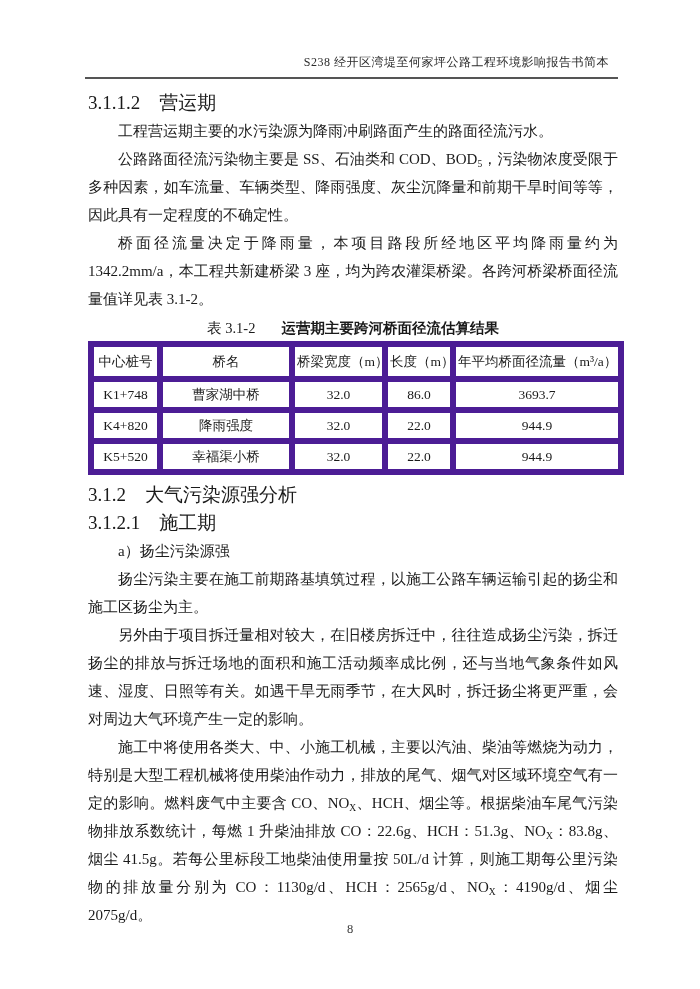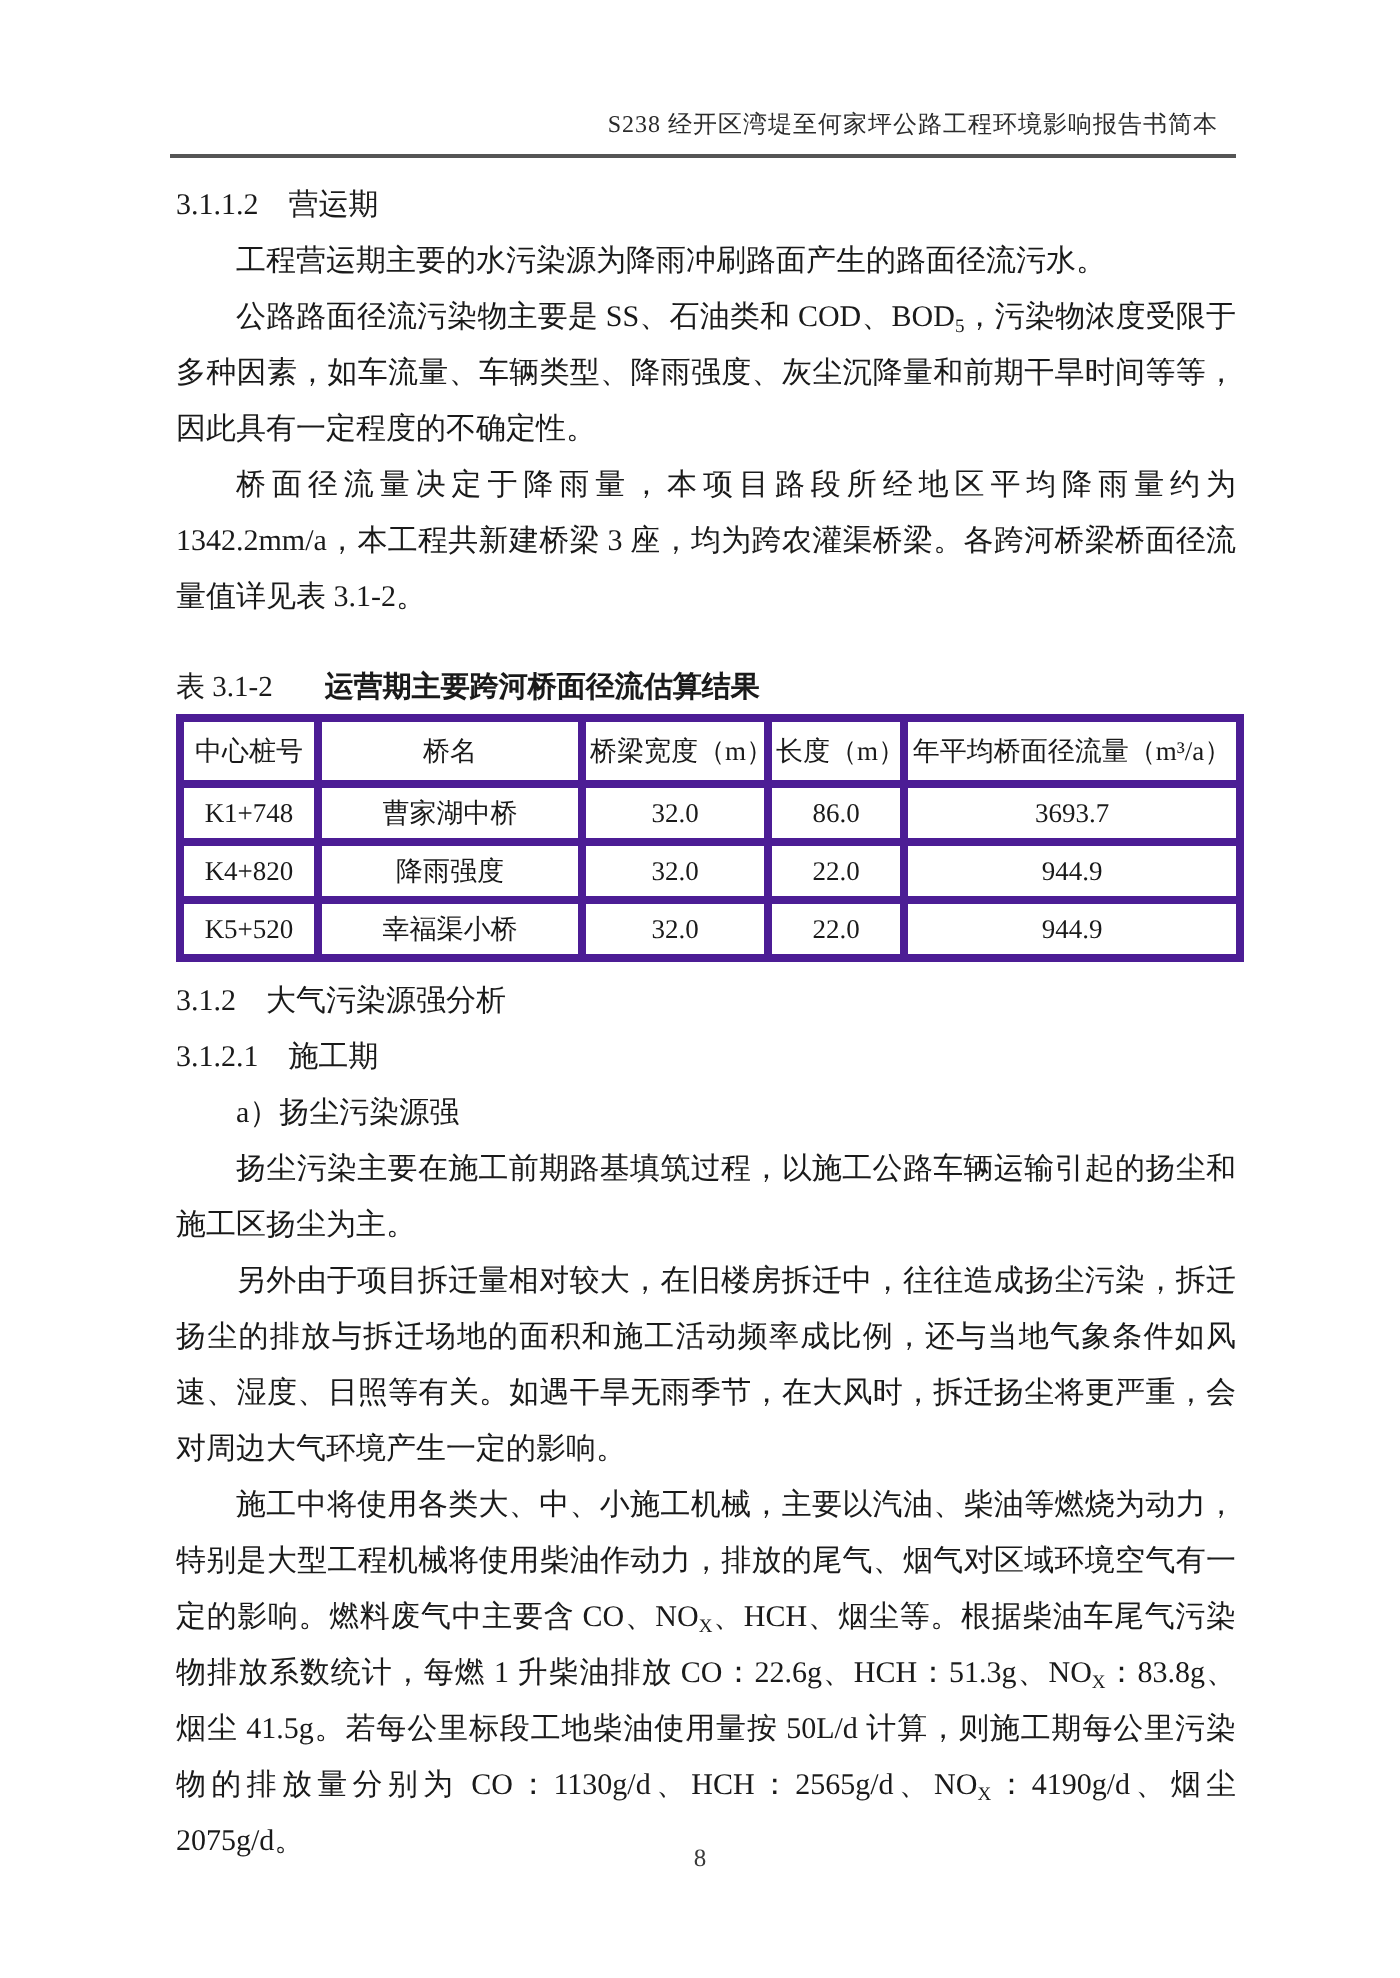--- a/index.html
+++ b/index.html
@@ -18,38 +18,38 @@
     letter-spacing:0.5px;
   }
   .header-rule {
     position:absolute; top:77px; left:85px; width:533px; height:2px;
     background:#555555;
   }
   .content {
     position:absolute; top:89px; left:88px; width:530px;
     font-size:15px; line-height:28px;
   }
-  .heading { margin:0; font-size:15px; font-weight:normal; line-height:28px; }
+  .heading { margin:0; font-size:19px; font-weight:normal; line-height:28px; }
   .heading.after-table { margin-top:6px; }
   p.body-para { margin:0; text-indent:2em; text-align:justify; }
   .list-item { line-height:28px; text-indent:2em; }
   .subscript {
     font-size:9.5px; line-height:0; vertical-align:-3px;
   }
   .table-caption {
-    display:flex; justify-content:flex-start; align-items:baseline;
-    gap:26px; margin-top:18px; height:26px; font-size:14.5px; line-height:26px;
+    display:flex; justify-content:center; align-items:baseline;
+    gap:26px; margin-top:2px; height:26px; font-size:14.5px; line-height:26px;
   }
   .table-caption .cap-title { font-weight:bold; }
   table.bridge-table {
     width:100%; border-collapse:collapse; table-layout:fixed;
     font-size:13.5px; line-height:17px;
   }
   table.bridge-table th, table.bridge-table td {
-    border:4px solid #4c1d95; text-align:center; vertical-align:middle;
+    border:6px solid #4c1d95; text-align:center; vertical-align:middle;
     font-weight:normal; padding:0 2px; overflow:hidden; white-space:nowrap;
   }
   table.bridge-table th { height:29px; }
   table.bridge-table td { height:25px; }
   .page-number {
     position:absolute; top:922px; left:0; width:700px;
     text-align:center; font-size:12.5px; color:#3a3a3a;
   }
 </style>
 </head>

